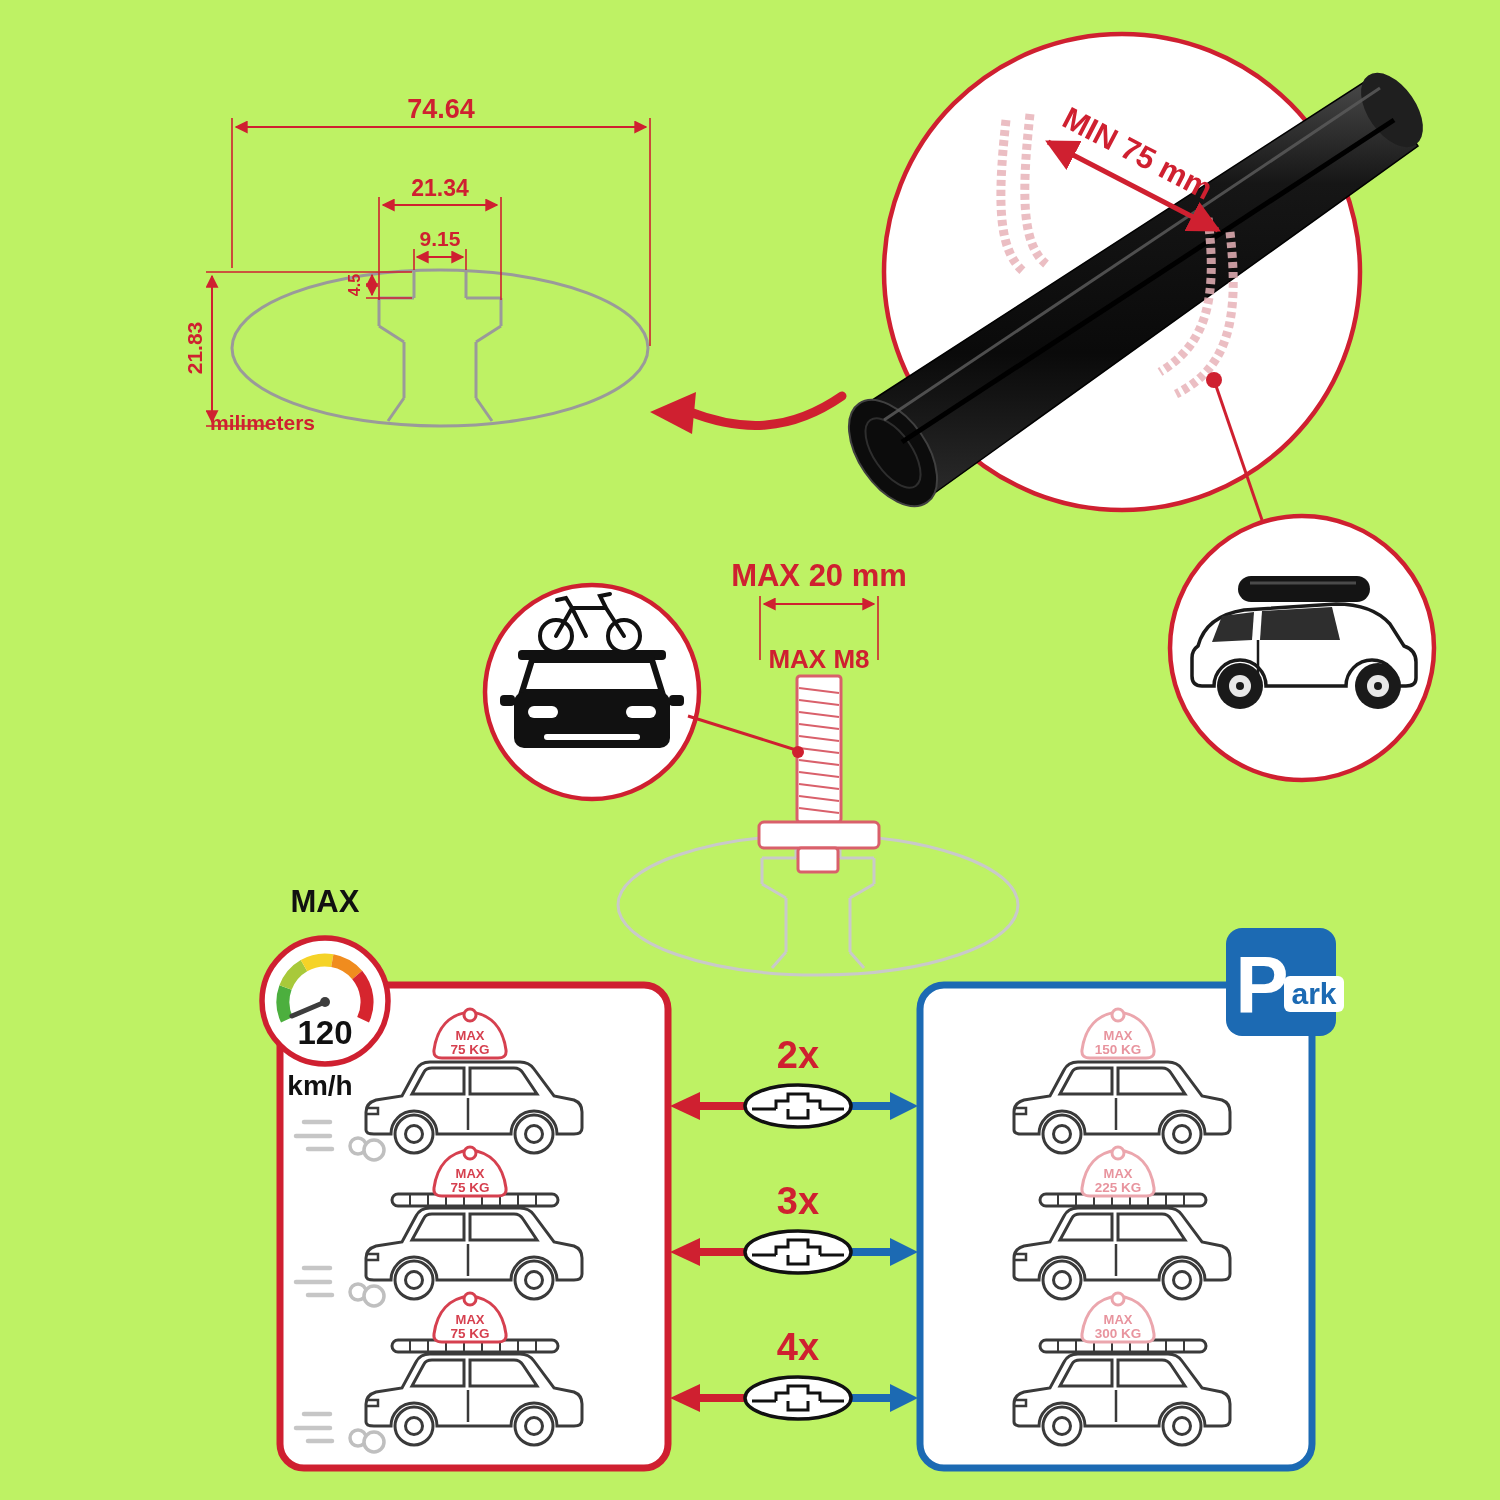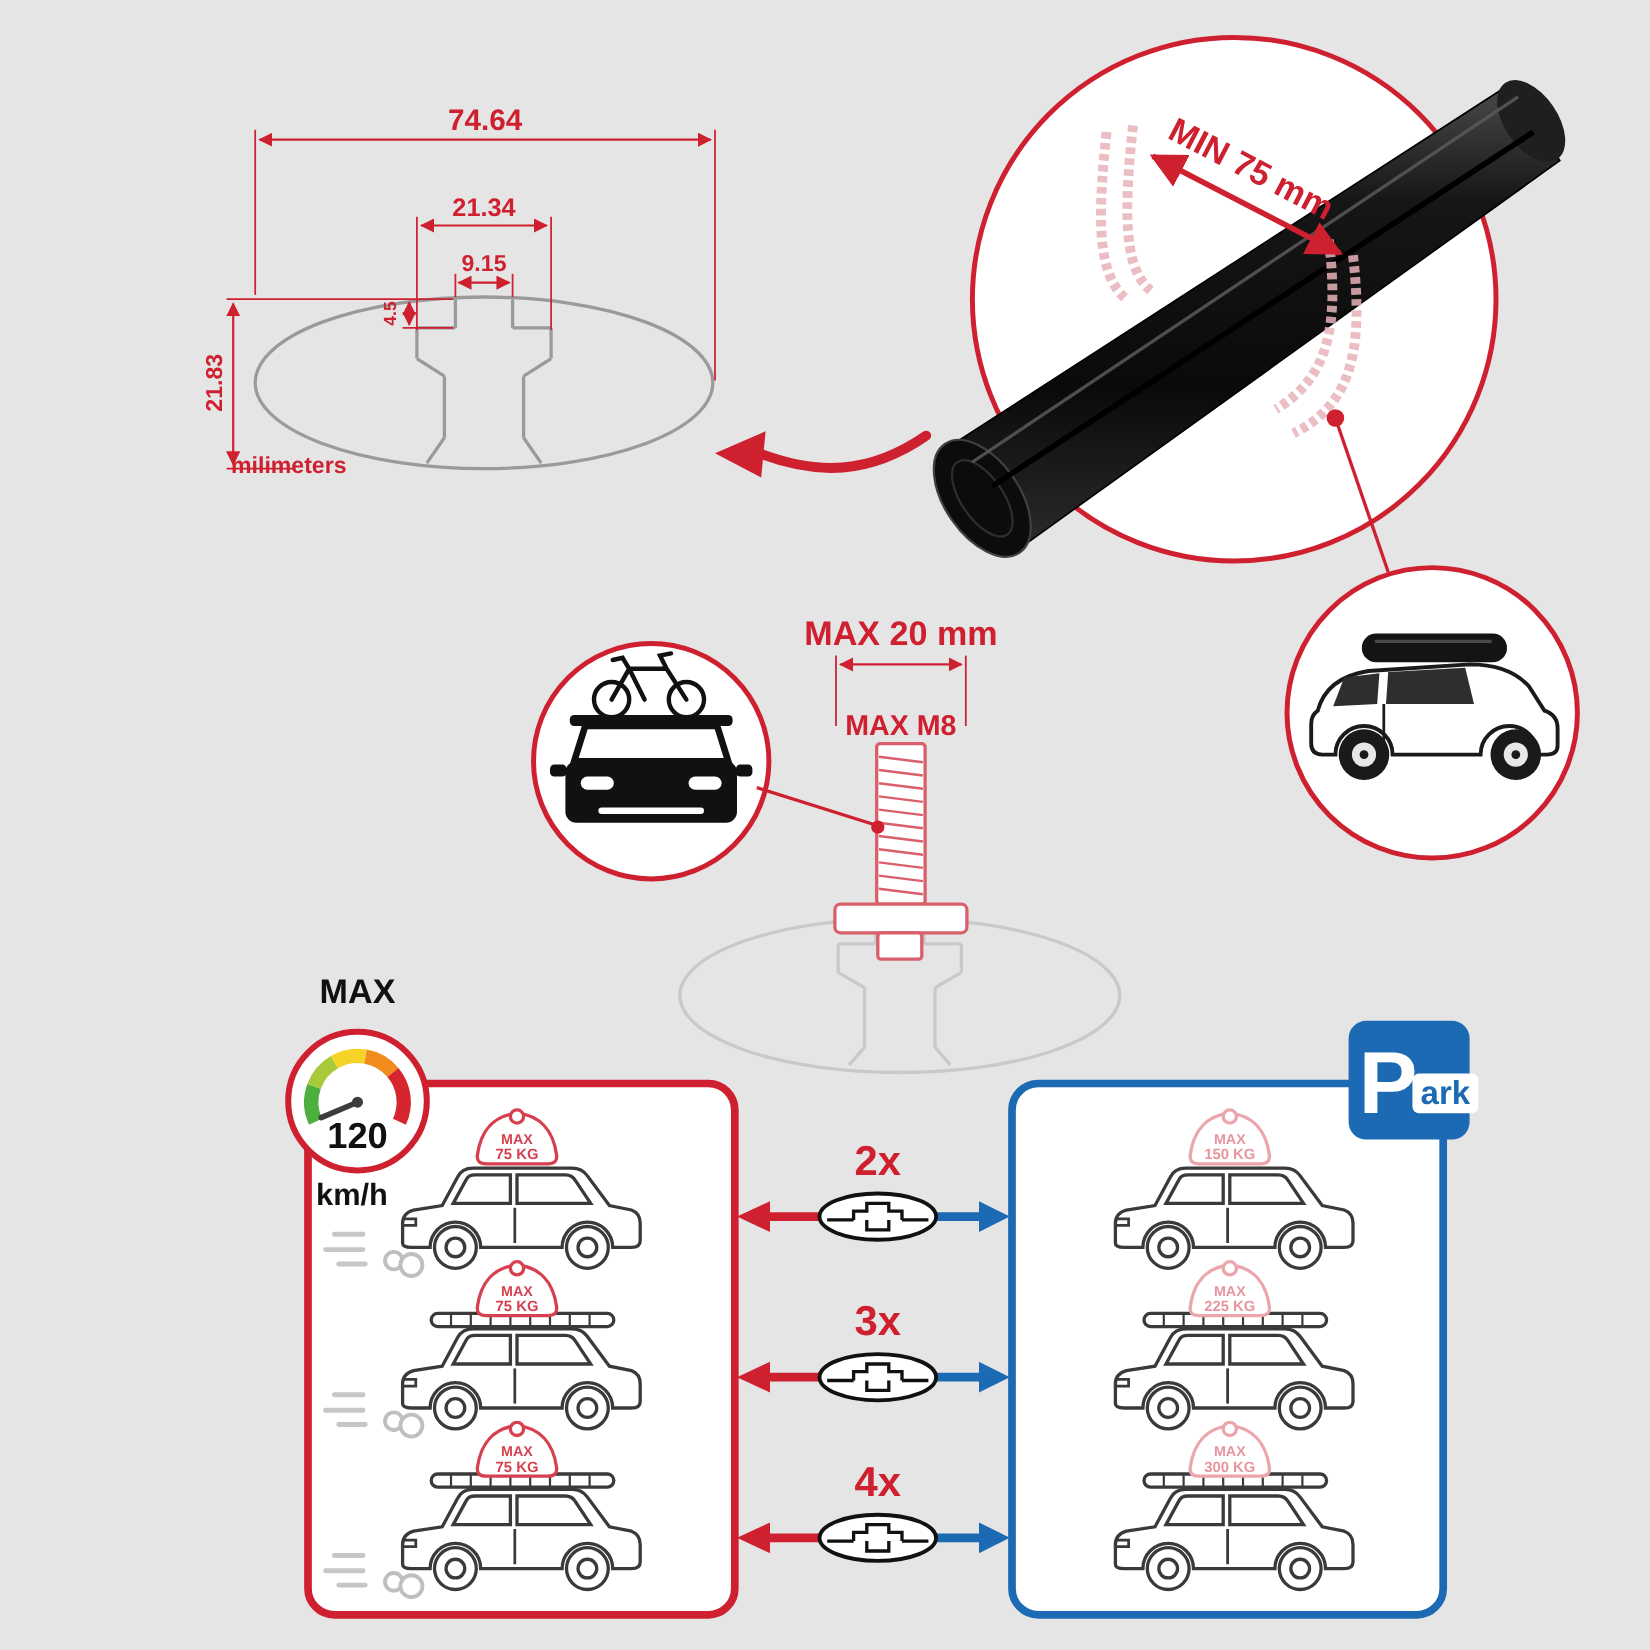--- a/index.html
+++ b/index.html
@@ -1,16 +1,16 @@
 <!DOCTYPE html>
 <html><head>
 <meta charset="utf-8">
 <style>
   html,body{margin:0;padding:0;background:#fff;}
-  .canvas{width:1500px;height:1500px;background:#e5e5e5;position:relative;overflow:hidden;}
+  .canvas{width:1500px;height:1500px;background:#bef264;position:relative;overflow:hidden;}
   svg{display:block;}
   text{font-family:"Liberation Sans", sans-serif;}
   .dim{fill:#cf2030;font-weight:bold;}
   .dimline{stroke:#cf2030;stroke-width:2;fill:none;}
   .refline{stroke:#cf2030;stroke-width:1.6;fill:none;}
   .profile{stroke:#9a9a9a;stroke-width:3;fill:none;}
   .fadedprofile{stroke:#c9c9c9;stroke-width:3;fill:none;}
   .boltline{stroke:#d9606b;stroke-width:3;fill:#fff;}
   .boltthread{stroke:#d9606b;stroke-width:2.2;}
   .pinkrod{stroke:#e7b3b8;stroke-width:9;fill:none;stroke-dasharray:6 4;opacity:.85;}

